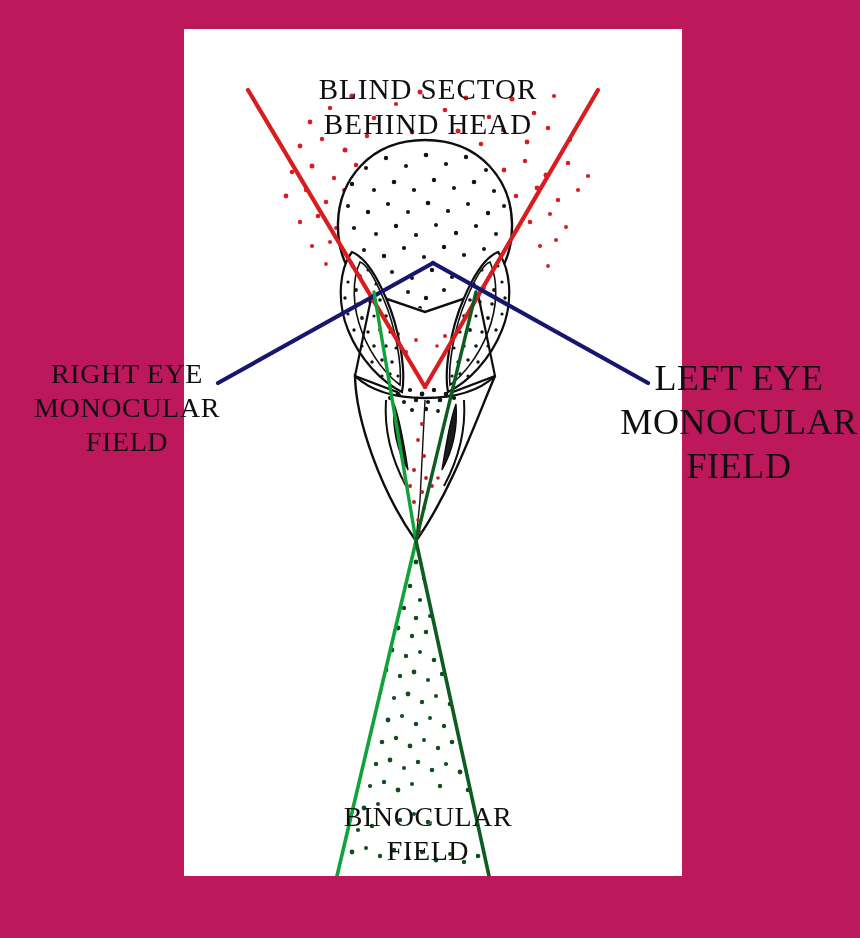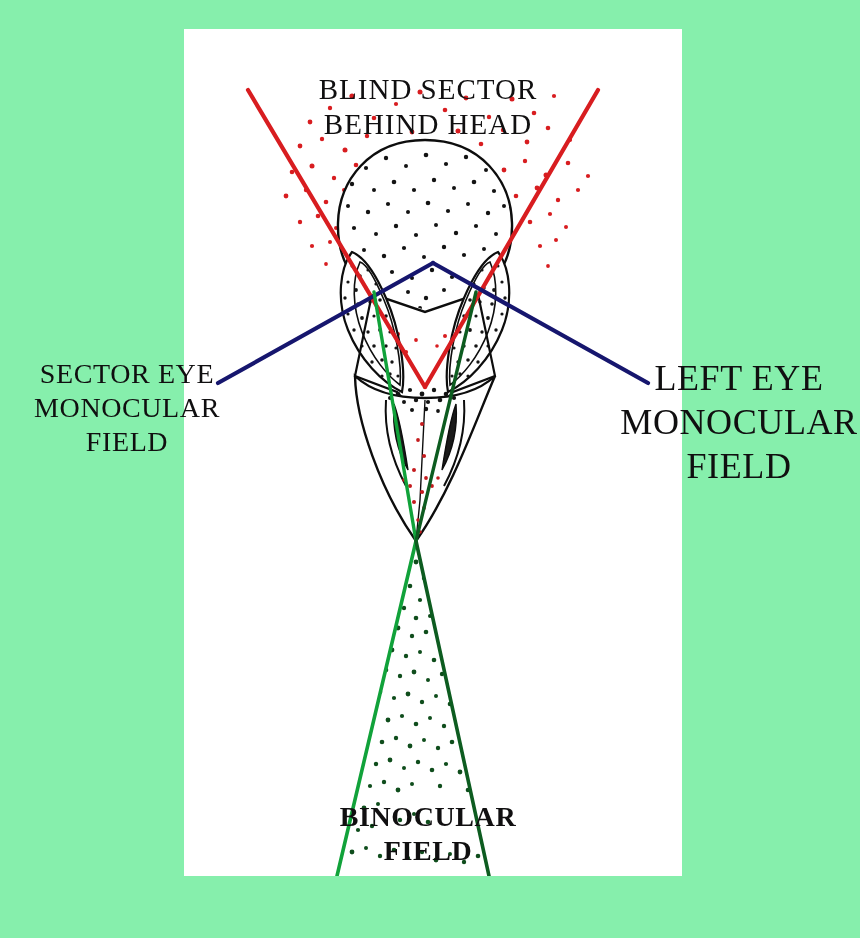--- a/index.html
+++ b/index.html
@@ -8,21 +8,21 @@
     background: #f5f5f5;
     width: 860px;
     height: 938px;
     overflow: hidden;
     font-family: "Liberation Serif", "DejaVu Serif", serif;
   }
   #stage {
     position: relative;
     width: 860px;
     height: 938px;
-    background: #86efac;
+    background: #be185d;
   }
   #figure-panel {
     position: absolute;
     left: 184px;
     top: 29px;
     width: 498px;
     height: 847px;
     background: #ffffff;
   }
   #figure-svg {
@@ -63,21 +63,20 @@
     width: 242px;
     font-size: 36px;
     letter-spacing: 0.6px;
   }
   #label-binocular {
     left: 298px;
     top: 800px;
     width: 260px;
     font-size: 28px;
     letter-spacing: 0.6px;
-    font-weight: bold;
   }
 </style>
 </head>
 <body>
 
 <div id="stage">
 
   <div id="figure-panel"></div>
 
   <svg id="figure-svg" viewBox="0 0 860 938" xmlns="http://www.w3.org/2000/svg">
@@ -438,21 +437,21 @@
         <line x1="416" y1="541" x2="337" y2="876" stroke="#11a23a" stroke-width="3.6"></line>
         <line x1="416" y1="541" x2="489" y2="876" stroke="#0d5c20" stroke-width="3.6"></line>
       </g>
 
     </g>
   </svg>
 
   <div class="fig-label" id="label-blind-sector">BLIND SECTOR
 BEHIND HEAD</div>
 
-  <div class="fig-label" id="label-right-eye">SECTOR EYE
+  <div class="fig-label" id="label-right-eye">RIGHT EYE
 MONOCULAR
 FIELD</div>
 
   <div class="fig-label" id="label-left-eye">LEFT EYE
 MONOCULAR
 FIELD</div>
 
   <div class="fig-label" id="label-binocular">BINOCULAR
 FIELD</div>
 

